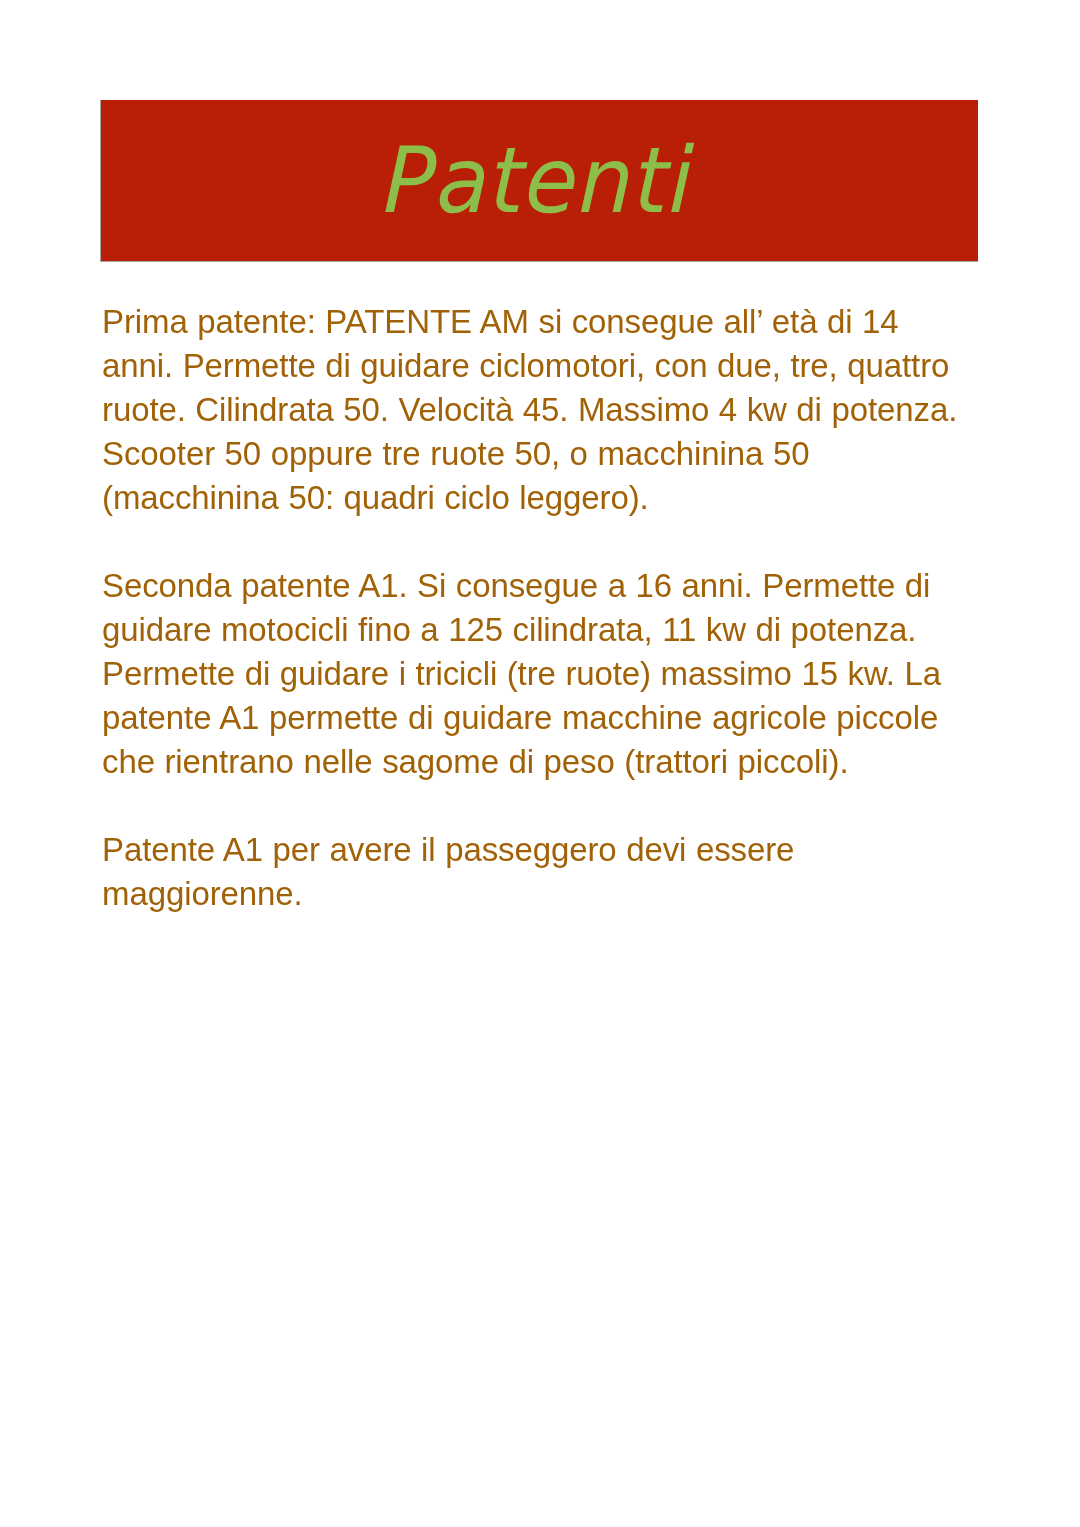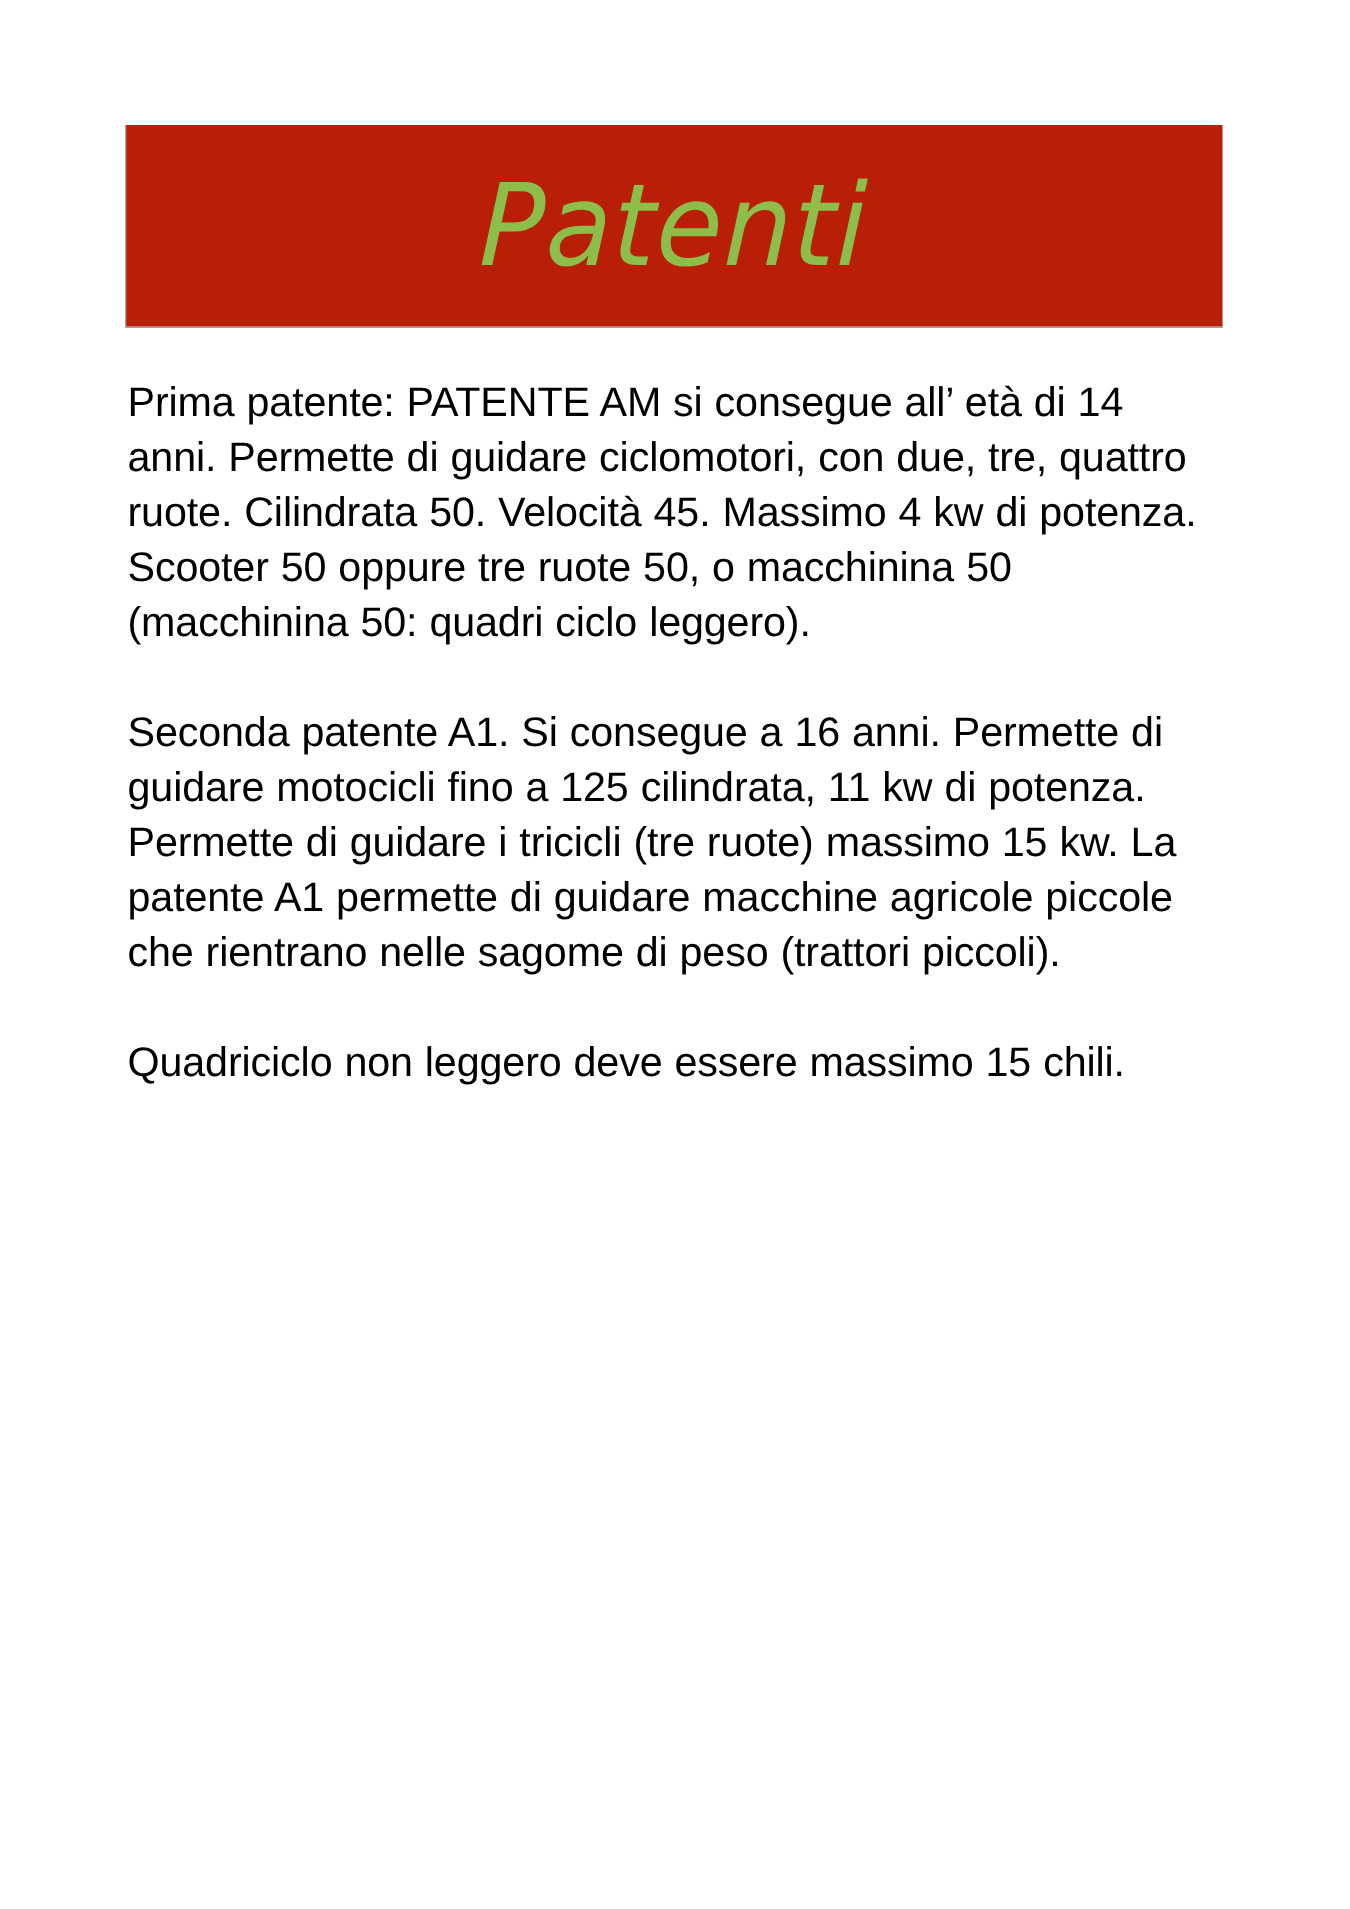--- a/index.html
+++ b/index.html
@@ -60,21 +60,21 @@
     left: 102px;
     top: 300px;
     width: 866px;
   }
 
   .para {
     margin: 0 0 44px 0;
     font-family: "Liberation Sans", sans-serif;
     font-size: 33px;
     line-height: 44px;
-    color: #000000;
+    color: #a16207;
     font-weight: 400;
     letter-spacing: -0.1px;
     text-align: left;
     word-spacing: 0.5px;
   }
 
   .para:last-child {
     margin-bottom: 0;
   }
 </style>
@@ -83,16 +83,16 @@
 
 <div class="page">
 
   <div class="title-banner">
     <span class="title-text">Patenti</span>
   </div>
 
   <div class="body-copy">
     <p class="para">Prima patente: PATENTE AM si consegue all’ età di 14 anni. Permette di guidare ciclomotori, con due, tre, quattro ruote. Cilindrata 50. Velocità 45. Massimo 4 kw di potenza. Scooter 50 oppure tre ruote 50, o macchinina 50 (macchinina 50: quadri ciclo leggero).</p>
     <p class="para">Seconda patente A1. Si consegue a 16 anni. Permette di guidare motocicli fino a 125 cilindrata, 11 kw di potenza. Permette di guidare i tricicli (tre ruote) massimo 15 kw. La patente A1 permette di guidare macchine agricole piccole che rientrano nelle sagome di peso (trattori piccoli).</p>
-    <p class="para">Quadriciclo non leggero deve essere massimo 15 chili.</p>
+    <p class="para">Patente A1 per avere il passeggero devi essere maggiorenne.</p>
   </div>
 
 </div>
 
 </body></html>

